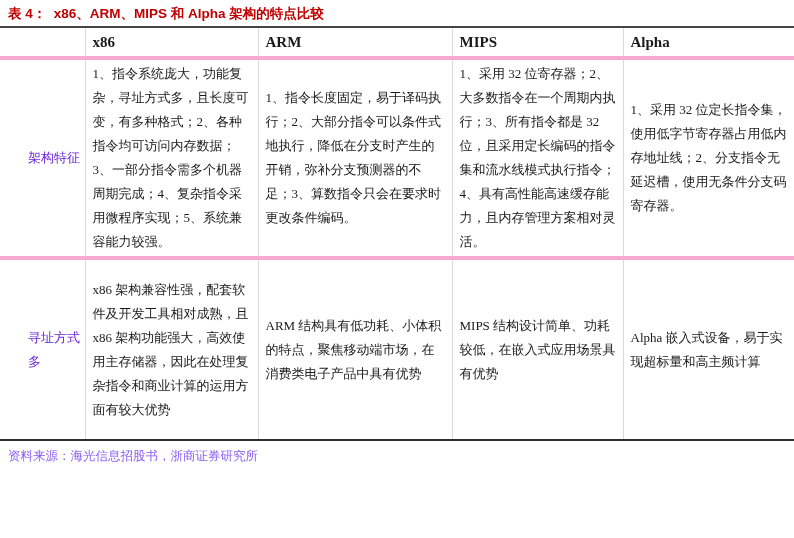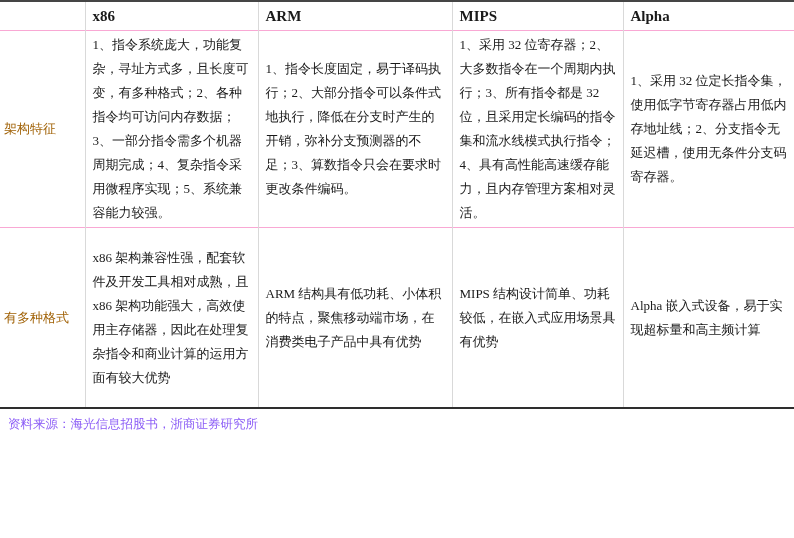--- a/index.html
+++ b/index.html
@@ -35,51 +35,52 @@
   }
   table.cmp td, table.cmp th {
     vertical-align: middle;
     text-align: left;
     line-height: 24px;
     padding: 2px 5px 2px 7px;
     font-weight: normal;
     word-break: break-all;
   }
   table.cmp .grid-v { border-left: 1px solid #d9d9d9; }
-  table.cmp tr.grid-h td, table.cmp tr.grid-h th { border-top: 1px solid #f9a8d4; }
+  table.cmp tr.grid-h td, table.cmp tr.grid-h th { border-top: 4px solid #f9a8d4; }
   table.cmp th.colhead {
     font-family: "Liberation Serif", serif;
     font-weight: bold;
     font-size: 15px;
     height: 26px;
     line-height: 26px;
     padding-top: 1px;
     padding-bottom: 1px;
     margin-top: 16px;
   }
   table.cmp td.rowlabel {
-    padding-left: 4px;
+    padding-left: 28px;
     padding-right: 4px;
-    color: #a16207;
+    color: #6d28d9;
   }
   tr.r-features td { height: 188px; }
   tr.r-advantages td { height: 175px; margin-left: 8px; }
   tr.r-applications td { height: 72px; }
   .source-note {
     font-size: 12.5px;
     color: #8b5cf6;
     padding: 7px 10px 0 8px;
     line-height: 16px;
   }
 </style>
 </head>
 <body>
 
 <div class="doc">
 
+  <div class="table-title">表 4：  x86、ARM、MIPS 和 Alpha 架构的特点比较</div>
 
   <table class="cmp">
     <colgroup>
       <col style="width:85px">
       <col style="width:173px">
       <col style="width:194px">
       <col style="width:171px">
       <col style="width:171px">
     </colgroup>
 
@@ -94,21 +95,21 @@
 
     <tr class="grid-h r-features">
       <td class="rowlabel">架构特征</td>
       <td class="grid-v">1、指令系统庞大，功能复杂，寻址方式多，且长度可变，有多种格式；2、各种指令均可访问内存数据；3、一部分指令需多个机器周期完成；4、复杂指令采用微程序实现；5、系统兼容能力较强。</td>
       <td class="grid-v">1、指令长度固定，易于译码执行；2、大部分指令可以条件式地执行，降低在分支时产生的开销，弥补分支预测器的不足；3、算数指令只会在要求时更改条件编码。</td>
       <td class="grid-v">1、采用 32 位寄存器；2、大多数指令在一个周期内执行；3、所有指令都是 32 位，且采用定长编码的指令集和流水线模式执行指令；4、具有高性能高速缓存能力，且内存管理方案相对灵活。</td>
       <td class="grid-v">1、采用 32 位定长指令集，使用低字节寄存器占用低内存地址线；2、分支指令无延迟槽，使用无条件分支码寄存器。</td>
     </tr>
 
     <tr class="grid-h r-advantages">
-      <td class="rowlabel">有多种格式</td>
+      <td class="rowlabel">寻址方式多</td>
       <td class="grid-v">x86 架构兼容性强，配套软件及开发工具相对成熟，且 x86 架构功能强大，高效使用主存储器，因此在处理复杂指令和商业计算的运用方面有较大优势</td>
       <td class="grid-v">ARM 结构具有低功耗、小体积的特点，聚焦移动端市场，在消费类电子产品中具有优势</td>
       <td class="grid-v">MIPS 结构设计简单、功耗较低，在嵌入式应用场景具有优势</td>
       <td class="grid-v">Alpha 嵌入式设备，易于实现超标量和高主频计算</td>
     </tr>
 
   </tbody>
     </table>
 
   <div class="source-note">资料来源：海光信息招股书，浙商证券研究所</div>

